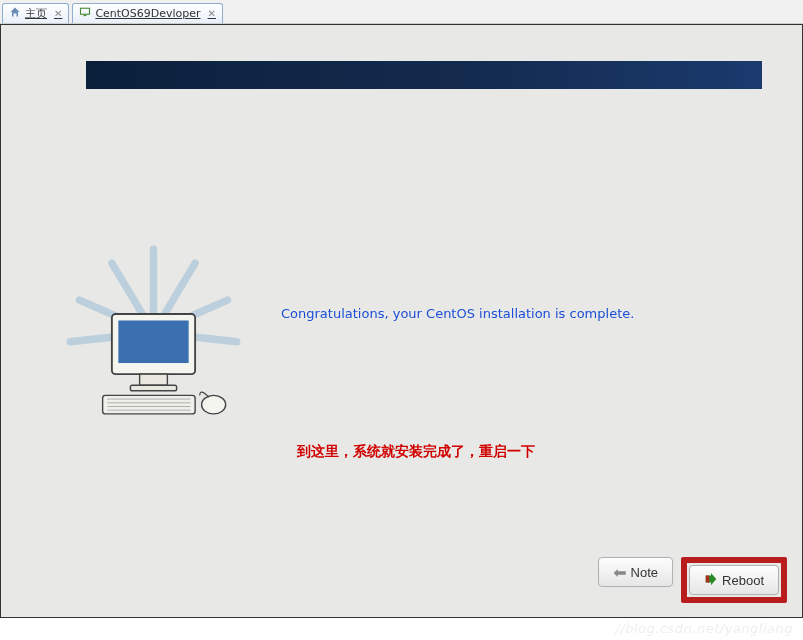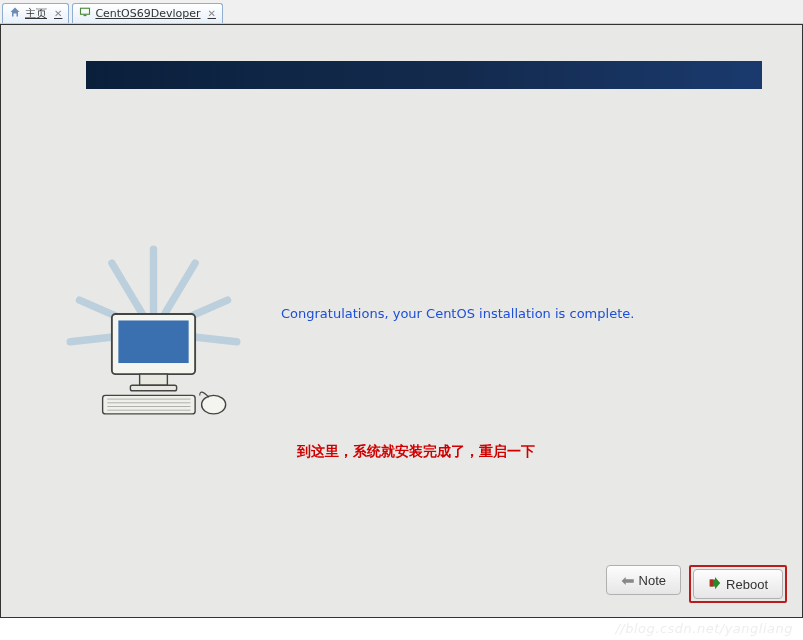--- a/index.html
+++ b/index.html
@@ -98,21 +98,21 @@
       border-radius: 4px;
       background: linear-gradient(#fdfdfd, #e6e6e6);
       font-size: 13px;
       color: #333;
       display: flex;
       align-items: center;
       gap: 4px;
       cursor: pointer;
     }
     .btn-reboot-wrapper {
-      border: 2px solid #b91c1c;
+      border: 6px solid #b91c1c;
       padding: 2px;
       border-radius: 2px;
     }
     .watermark {
       position: absolute;
       bottom: 4px;
       right: 10px;
       font-size: 13px;
       color: #eee;
       font-style: italic;

